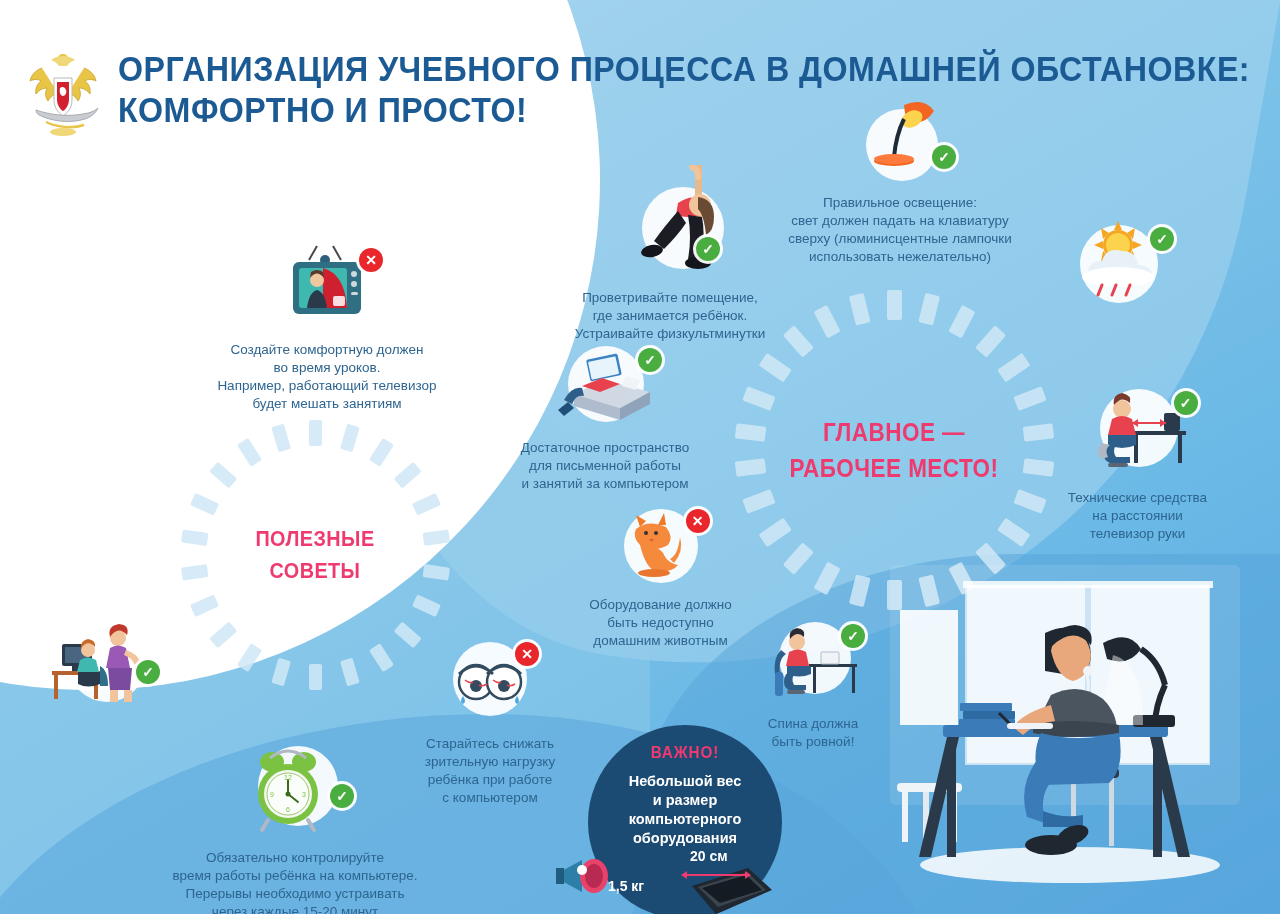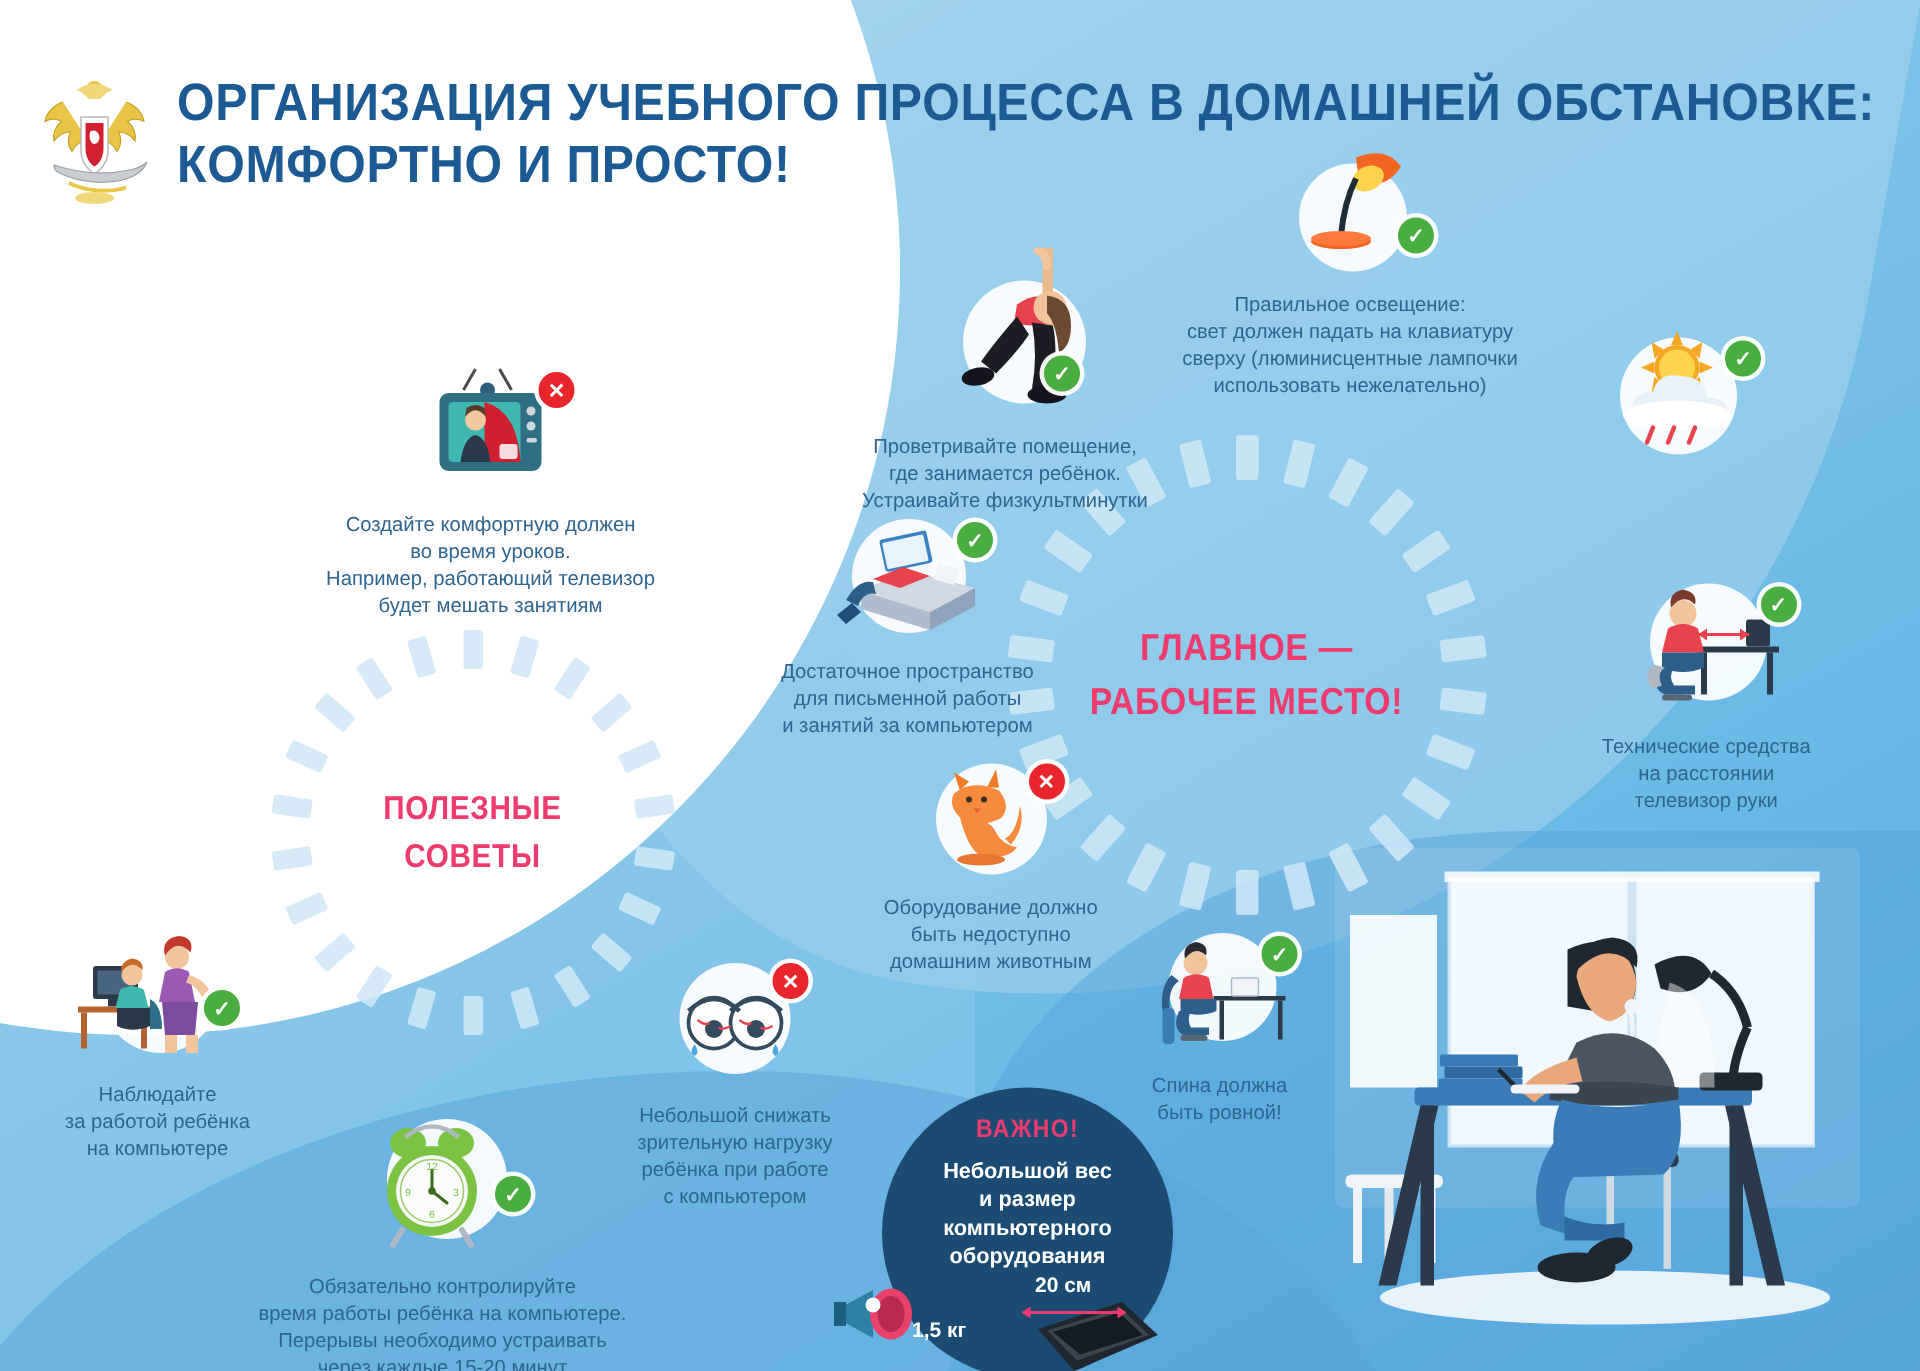--- a/index.html
+++ b/index.html
@@ -48,21 +48,21 @@
   
   .ring{position:absolute;}
   .ring .tick{position:absolute;left:50%;top:0;width:14px;height:30px;
     background:#cfe8f6;opacity:.85;border-radius:2px;transform-origin:50% 0;}
   .ring-label{
     position:absolute;left:0;top:0;width:100%;height:100%;
     display:flex;flex-direction:column;align-items:center;justify-content:center;
     color:#ee3a6e;font-weight:bold;font-size:25px;line-height:1.45;
     text-align:center;letter-spacing:.5px;transform:scaleX(.9);
   }
-  #ring-main{left:671px;top:290px;width:320px;height:320px;}
+  #ring-main{left:734px;top:290px;width:320px;height:320px;}
   #ring-tips{left:180px;top:420px;width:270px;height:270px;}
   #ring-tips .ring-label{font-size:22px;}
   
   .block{position:absolute;text-align:center;color:#2e6590;
     font-size:13.5px;line-height:1.34;}
   .block .txt{white-space:pre-line;}
   .icon-wrap{position:relative;margin:0 auto 9px auto;}
   .halo{position:absolute;border-radius:50%;background:#ffffff;opacity:.92;}
   .badge{position:absolute;width:24px;height:24px;border-radius:50%;
     display:flex;align-items:center;justify-content:center;
@@ -379,23 +379,20 @@
         <path d="M70 44 q8 4 8 20 h-8z" fill="#2e6f8a"></path>
         <circle cx="88" cy="16" r="8" fill="#f2c49b"></circle>
         <path d="M80 15 q8-12 17-2 q3-10-8-11 q-12 2-9 13z" fill="#c0392b"></path>
         <path d="M80 26 q8-5 16 0 l4 20 h-24z" fill="#9b59b6"></path>
         <path d="M78 46 h24 l-2 22 h-20z" fill="#7a4b9e"></path>
         <path d="M96 28 q12 4 14 12 l-5 3 q-4-8-11-10z" fill="#f2c49b"></path>
         <path d="M80 68 h8 v12 h-8z M94 68 h8 v12 h-8z" fill="#f2c49b"></path>
       </svg>
       <div class="badge ok" style="left:106px;top:38px;">✓</div>
     </div>
-    <div class="txt">Наблюдайте
-за работой ребёнка
-на компьютере</div>
   </div>
 
   <div class="block" style="left:150px;top:740px;width:290px;">
     <div class="icon-wrap" style="width:170px;height:100px;">
       <div class="halo" style="left:48px;top:6px;width:80px;height:80px;"></div>
       <svg viewBox="0 0 170 100" style="position:absolute;left:0;top:0;width:170px;height:100px;">
         <ellipse cx="62" cy="22" rx="12" ry="10" fill="#7cc242"></ellipse>
         <ellipse cx="94" cy="22" rx="12" ry="10" fill="#7cc242"></ellipse>
         <path d="M60 18 q18-14 36 0" stroke="#b0b8c4" stroke-width="3" fill="none"></path>
         <circle cx="78" cy="54" r="30" fill="#7cc242"></circle>
@@ -434,21 +431,21 @@
           <path d="M40 40 q5 4 8 2"></path>
             <path d="M62 44 q-5 3-8 1"></path>
           <path d="M68 40 q5 4 8 2"></path>
             <path d="M90 44 q-5 3-8 1"></path>
         </g>
         <path d="M38 56 q-4 6 0 8 q4-2 0-8z" fill="#4fa8e0"></path>
         <path d="M92 56 q4 6 0 8 q-4-2 0-8z" fill="#4fa8e0"></path>
       </svg>
       <div class="badge no" style="left:90px;top:2px;">✕</div>
     </div>
-    <div class="txt">Небольшой снижать
+    <div class="txt">Старайтесь снижать
 зрительную нагрузку
 ребёнка при работе
 с компьютером</div>
   </div>
 
   <div id="important-circle">
     <div class="imp-title">ВАЖНО!</div>
     <div class="imp-body">Небольшой вес
 и размер компьютерного
 оборудования</div>

